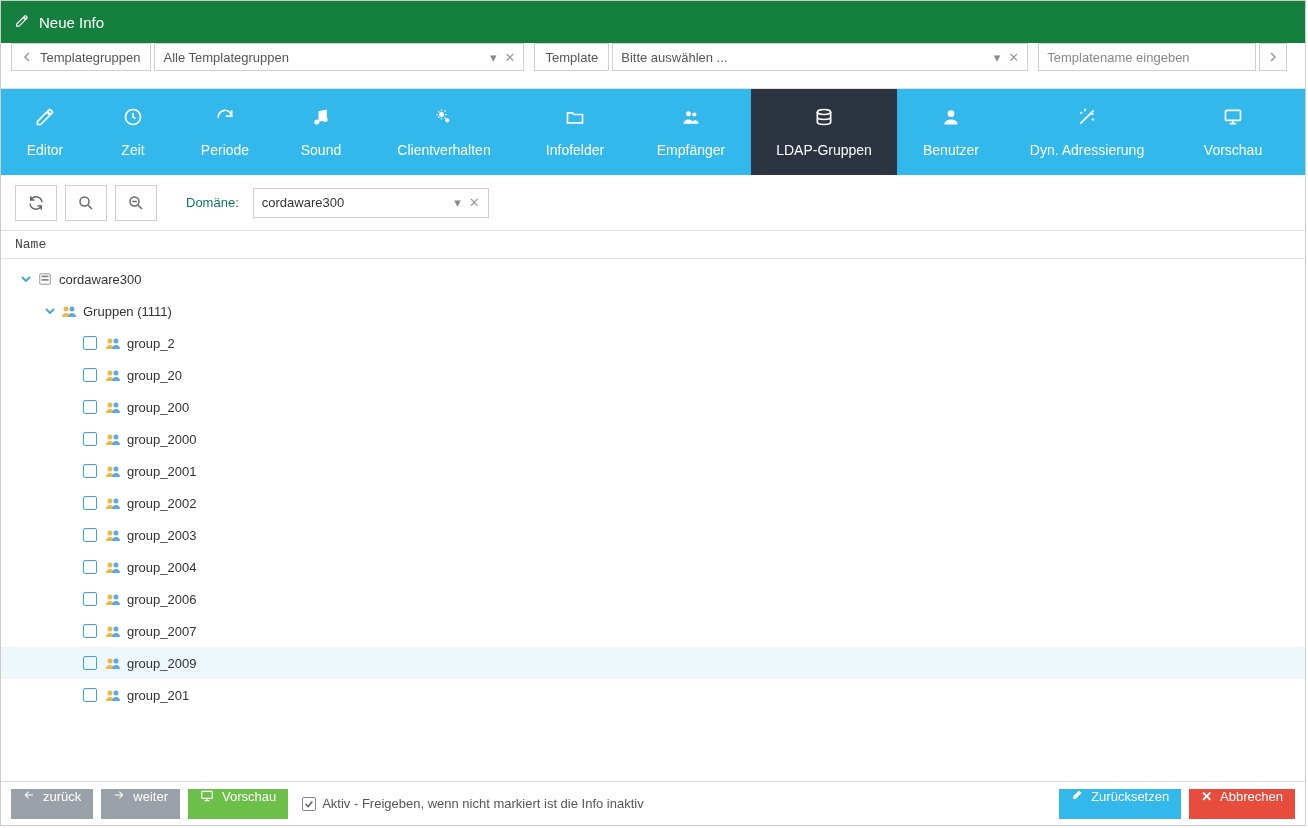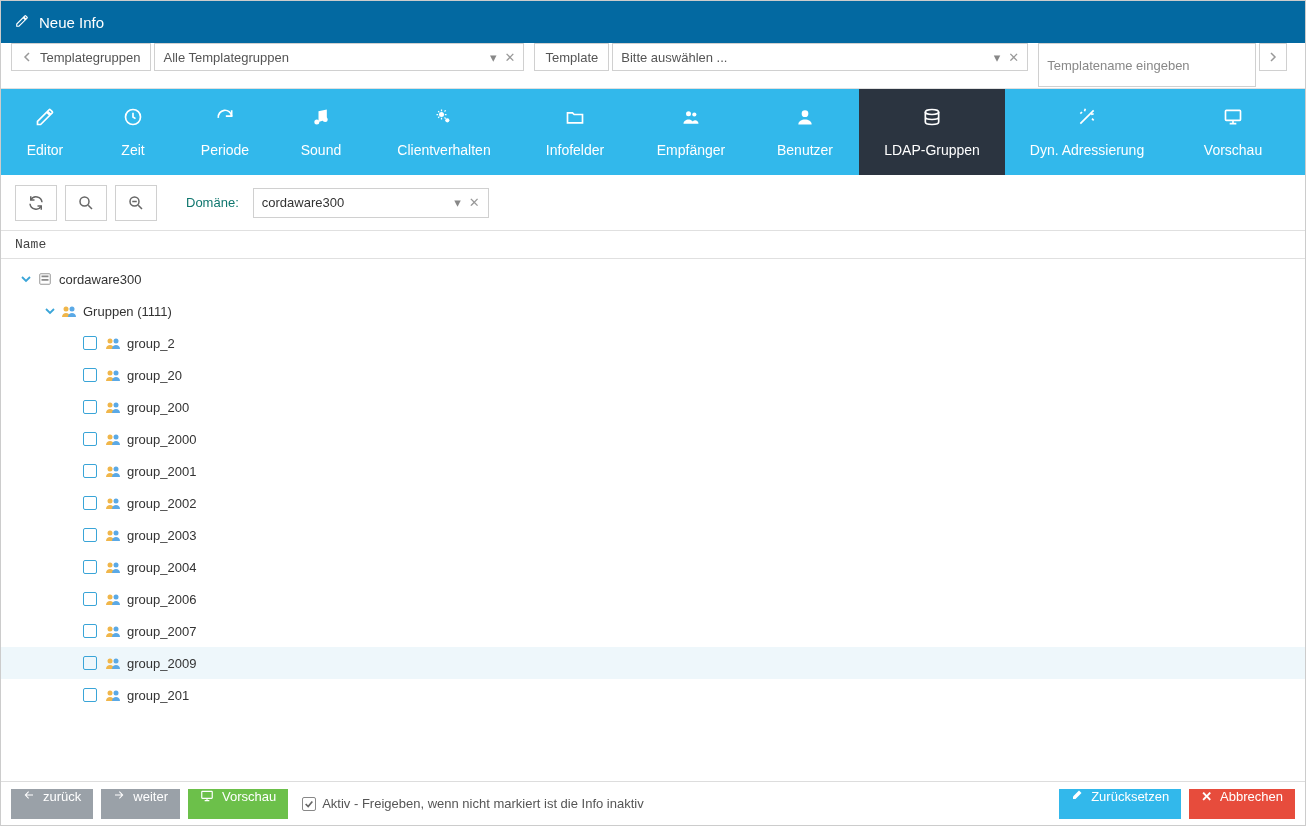--- a/index.html
+++ b/index.html
@@ -1,31 +1,31 @@
 <!DOCTYPE html>
 <html><head>
 <meta charset="utf-8">
 <style>
   * { box-sizing: border-box; margin: 0; padding: 0; }
   html, body { width: 1308px; height: 828px; font-family: "Segoe UI", Tahoma, sans-serif; font-size: 13px; color: #333; background: #fff; }
   .app { width: 1306px; height: 826px; border: 1px solid #ccc; display: flex; flex-direction: column; }
 
   
-  .titlebar { background: #0369a1; color: #fff; height: 42px; display: flex; align-items: center; padding: 0 14px; font-size: 15px; gap: 10px; }
+  .titlebar { background: #15803d; color: #fff; height: 42px; display: flex; align-items: center; padding: 0 14px; font-size: 15px; gap: 10px; }
   .titlebar .icon { font-size: 14px; }
 
   
   .filterbar { background: #fff; height: 46px; display: flex; align-items: flex-start; border-bottom: 1px solid #e0e0e0; padding: 0 10px; gap: 4px; }
   .tg-label-box { border: 1px solid #d0d0d0; height: 28px; display: flex; align-items: center; padding: 0 10px; color: #555; background: #fff; }
   .tg-label-box.arrow-left svg { margin-right: 8px; }
   .combo { border: 1px solid #d0d0d0; height: 28px; display: flex; align-items: center; padding: 0 8px; background: #fff; gap: 8px; }
   .combo .text { color: #555; flex: 1; white-space: nowrap; overflow: hidden; }
   .combo .caret { color: #888; }
   .combo .clear { color: #999; cursor: pointer; }
-  .tpl-input { border: 1px solid #d0d0d0; height: 44px; padding: 4px 8px; color: #555; width: 218px; }
+  .tpl-input { border: 1px solid #d0d0d0; height: 28px; padding: 4px 8px; color: #555; width: 218px; }
   .next-box { border: 1px solid #d0d0d0; height: 28px; width: 28px; display:flex; align-items:center; justify-content:center; color:#999; background:#fff; margin-left: -1px;}
 
   
   .tabs { background: #32b8eb; height: 86px; display: flex; }
   .tab { flex: none; color: #fff; display: flex; flex-direction: column; align-items: center; justify-content: center; gap: 10px; font-size: 14px; cursor: pointer; padding: 0 14px;}
   .tab.active { background: #2b3440; }
   .tab .ticon { font-size: 20px; }
   .tab-editor{width:88px}.tab-zeit{width:88px}.tab-periode{width:96px}.tab-sound{width:96px}.tab-client{width:150px}.tab-info{width:112px}.tab-emp{width:120px}.tab-ldap{width:146px}.tab-ben{width:108px}.tab-dyn{width:164px}.tab-vor{width:128px}
 
   
@@ -151,33 +151,33 @@
       <span>Infofelder</span>
     </div>
     <div class="tab tab-emp">
       <span class="ticon"><svg width="20" height="20" viewBox="0 0 24 24" fill="#fff">
             <circle cx="9" cy="8" r="3"></circle>
             <circle cx="16" cy="9" r="2.5"></circle>
             <path d="M3 20c0-3 3-5 6-5s6 2 6 5M13 20c0-2.5 2-4 4-4s4 1.5 4 4"></path>
           </svg></span>
       <span>Empfänger</span>
     </div>
+    <div class="tab tab-ldap active">
+      <span class="ticon"><svg width="20" height="20" viewBox="0 0 24 24" fill="none" stroke="#fff" stroke-width="2">
+            <ellipse cx="12" cy="6" rx="8" ry="3"></ellipse>
+            <path d="M4 6v6c0 1.7 3.6 3 8 3s8-1.3 8-3V6M4 12v6c0 1.7 3.6 3 8 3s8-1.3 8-3v-6"></path>
+          </svg></span>
+      <span>LDAP-Gruppen</span>
+    </div>
     <div class="tab tab-ben">
       <span class="ticon"><svg width="20" height="20" viewBox="0 0 24 24" fill="#fff">
             <circle cx="12" cy="8" r="4"></circle>
             <path d="M4 21c0-4 4-6 8-6s8 2 8 6"></path>
           </svg></span>
       <span>Benutzer</span>
-    </div>
-    <div class="tab tab-ldap active">
-      <span class="ticon"><svg width="20" height="20" viewBox="0 0 24 24" fill="none" stroke="#fff" stroke-width="2">
-            <ellipse cx="12" cy="6" rx="8" ry="3"></ellipse>
-            <path d="M4 6v6c0 1.7 3.6 3 8 3s8-1.3 8-3V6M4 12v6c0 1.7 3.6 3 8 3s8-1.3 8-3v-6"></path>
-          </svg></span>
-      <span>LDAP-Gruppen</span>
     </div>
     <div class="tab tab-dyn">
       <span class="ticon"><svg width="20" height="20" viewBox="0 0 24 24" fill="none" stroke="#fff" stroke-width="2">
             <path d="M4 20 20 4M6 6l-2 2M10 2l-1 3M18 14l2 2M20 8l-3 1"></path>
           </svg></span>
       <span>Dyn. Adressierung</span>
     </div>
     <div class="tab tab-vor">
       <span class="ticon"><svg width="20" height="20" viewBox="0 0 24 24" fill="none" stroke="#fff" stroke-width="2">
             <rect x="3" y="4" width="18" height="12" rx="1"></rect>

